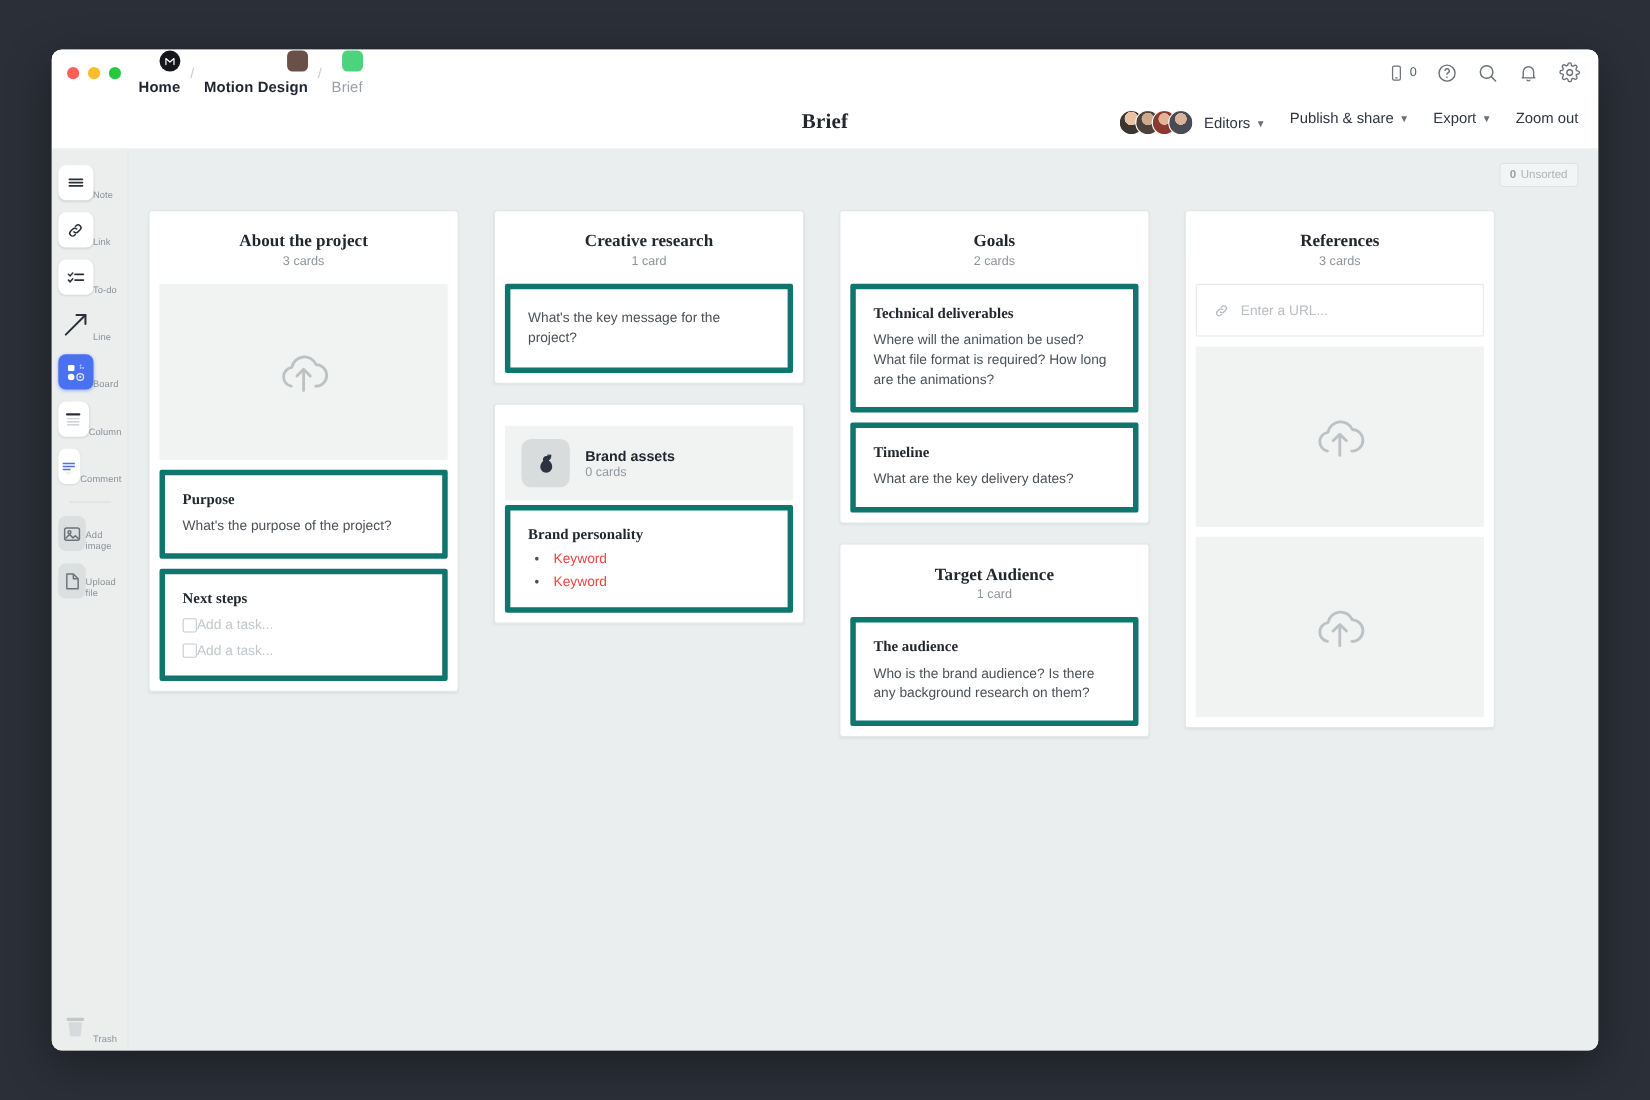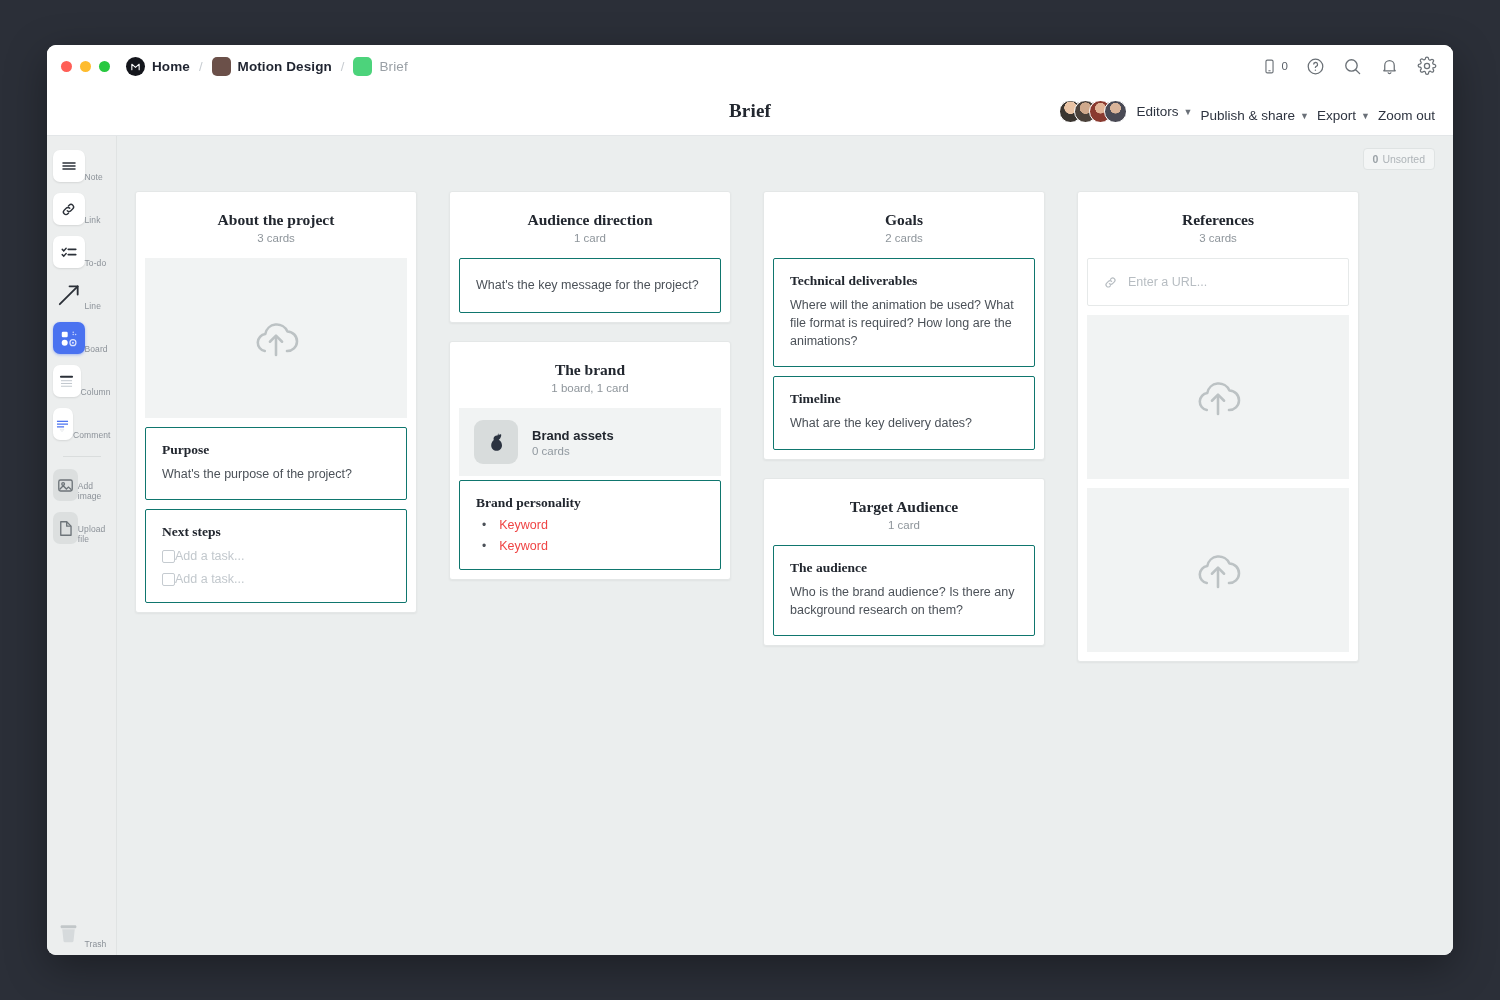--- a/index.html
+++ b/index.html
@@ -36,21 +36,21 @@
     padding: 0 16px 0 14px;
     flex: 0 0 42px;
   }
   .traffic { display: flex; align-items: center; gap: 8px; margin-right: 16px; }
   .dot { width: 11px; height: 11px; border-radius: 50%; }
   .dot.red { background: #ff5f57; }
   .dot.yellow { background: #febc2e; }
   .dot.green { background: #28c840; }
 
   .crumbs { display: flex; align-items: center; gap: 8px; }
-  .crumb { display: flex; align-items: center; gap: 7px; }
+  .crumb { display: flex; align-items: flex-end; gap: 7px; flex-direction: column; }
   .crumb-label { font-size: 13.5px; font-weight: bold; color: #1f2430; letter-spacing: .1px; }
   .crumb-label.muted { color: #9aa0a6; font-weight: normal; }
   .crumb-sep { color: #c7ccd1; font-size: 13px; margin: 0 1px; }
 
   .mochi-logo {
     width: 19px; height: 19px; border-radius: 50%;
     background: #14161c; display: flex; align-items: center; justify-content: center;
   }
   .sq-brown { width: 19px; height: 19px; border-radius: 5px; background: #6b5049; }
   .sq-green { width: 19px; height: 19px; border-radius: 5px; background: #4cd37b; }
@@ -70,21 +70,21 @@
     display: flex;
     align-items: center;
     position: relative;
     padding: 0 18px;
   }
   .board-title {
     position: absolute; left: 0; right: 0; text-align: center;
     font-family: "Liberation Serif", serif;
     font-weight: bold; font-size: 19px; color: #22272f; letter-spacing: .2px;
   }
-  .header-right { margin-left: auto; display: flex; align-items: flex-end; gap: 8px; z-index: 2; }
+  .header-right { margin-left: auto; display: flex; align-items: flex-start; gap: 22px; z-index: 2; }
   .avatars { display: flex; align-items: center; }
   .avatar {
     width: 23px; height: 23px; border-radius: 50%;
     border: 1.5px solid #fff; margin-left: -8px; overflow: hidden;
     background-size: cover;
   }
   .avatar:first-child { margin-left: 0; }
   .av1 { background: radial-gradient(circle at 50% 32%, #e9c3a4 0 34%, #3a3530 36% 100%); }
   .av2 { background: radial-gradient(circle at 50% 34%, #cfa98c 0 32%, #4b423b 34% 100%); }
   .av3 { background: radial-gradient(circle at 50% 34%, #e2b497 0 30%, #8a3a30 32% 100%); }
@@ -153,21 +153,21 @@
   .col-head { text-align: center; padding: 0 14px 14px; }
   .col-title {
     font-family: "Liberation Serif", serif;
     font-weight: bold; font-size: 15.5px; color: #22272f;
   }
   .col-count { font-size: 11.5px; color: #8e959b; margin-top: 3px; }
 
   .col-body { padding: 0 9px; }
 
   .card {
-    border: 1px solid #0f766e;
+    border: 5px solid #0f766e;
     border-radius: 2px;
     background: #fff;
     padding: 14px 16px 16px;
     margin-bottom: 9px;
   }
   .card:last-child { margin-bottom: 0; }
   .card-title {
     font-family: "Liberation Serif", serif;
     font-weight: bold; font-size: 13.5px; color: #22272f; margin-bottom: 7px;
   }
@@ -478,35 +478,31 @@
               </div>
 
             </div>
           </div>
         </div>
 
         <div class="column">
 
           <div class="colcard">
             <div class="col-head">
-              <div class="col-title">Audience direction</div>
+              <div class="col-title">Creative research</div>
               <div class="col-count">1 card</div>
             </div>
             <div class="col-body">
               <div class="card text-only">
                 <div class="card-text">What's the key message for the project?</div>
               </div>
             </div>
           </div>
 
           <div class="colcard">
-            <div class="col-head">
-              <div class="col-title">The brand</div>
-              <div class="col-count">1 board, 1 card</div>
-            </div>
             <div class="col-body">
 
               <div class="board-row">
                 <div class="board-thumb">
                   <svg width="24" height="24" viewBox="0 0 24 24" fill="#2b3340">
                     <path d="M14.6 3.2c-.5.5-1 1.4-1.1 2.3-1.2-.2-2.3.2-3 .9-1 1-1.2 2.4-.7 3.6-1.6 1.3-2.6 3.3-2.6 5.4 0 3 2.4 5.4 5.4 5.4s5.4-2.4 5.4-5.4c0-2.4-1.3-4.6-3.3-5.7.5-.3 1-.8 1.4-1.3 1-1.3 1.3-2.8 1-4.1-.9-.1-1.8.3-2.5.9z"></path>
                   </svg>
                 </div>
                 <div>
                   <div class="board-row-title">Brand assets</div>

